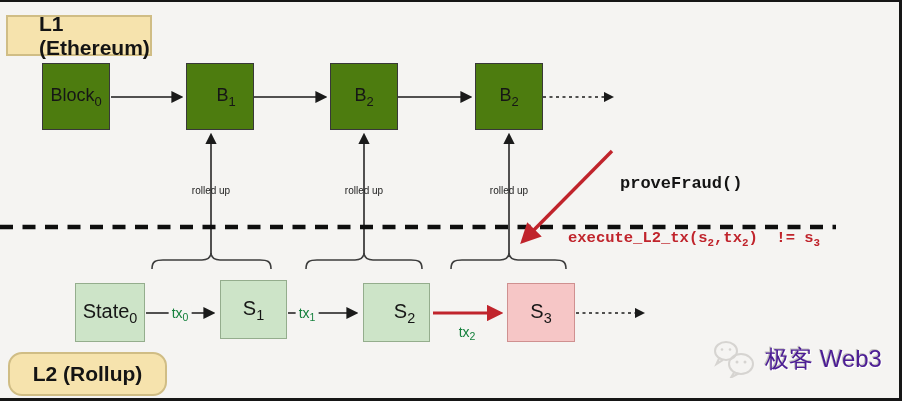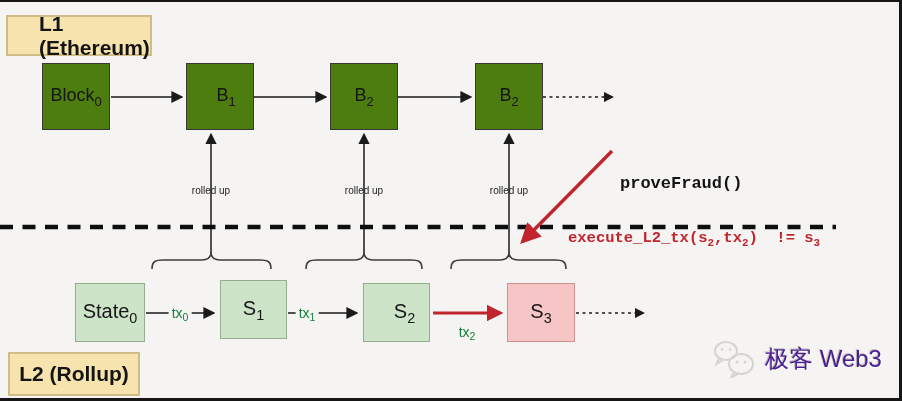--- a/index.html
+++ b/index.html
@@ -118,21 +118,21 @@
 
     <line x1="612" y1="151" x2="523" y2="241" stroke="#c0242c" stroke-width="3.4" marker-end="url(#ah-red)"></line>
 
     <line x1="146" y1="313" x2="213" y2="313" stroke="#1a1a1a" stroke-width="1.6" marker-end="url(#ah-black)"></line>
     <line x1="288" y1="313" x2="356" y2="313" stroke="#1a1a1a" stroke-width="1.6" marker-end="url(#ah-black)"></line>
     <line x1="433" y1="313" x2="500" y2="313" stroke="#c0242c" stroke-width="2.8" marker-end="url(#ah-red)"></line>
     <line x1="576" y1="313" x2="643" y2="313" stroke="#1a1a1a" stroke-width="1.4" stroke-dasharray="3 3.5" marker-end="url(#ah-black)"></line>
   </svg>
 
   <div class="tag" style="left:6px; top:15px; width:146px; height:41px;padding-left:31px;">L1 (Ethereum)</div>
-  <div class="tag" style="left:8px; top:352px; width:132px; height:44px;">L2 (Rollup)</div>
+  <div class="tag" style="left:8px; top:352px; width:159px; height:44px;border-radius:14px;">L2 (Rollup)</div>
 
   <div class="block" style="left:42px; top:63px; width:68px; height:67px;">
     <span><span>Block</span><sub>0</sub></span>
   </div>
   <div class="block" style="left:186px; top:63px; width:68px; height:67px;padding-left:12px;">
     <span><span>B</span><sub>1</sub></span>
   </div>
   <div class="block" style="left:330px; top:63px; width:68px; height:67px;">
     <span><span>B</span><sub>2</sub></span>
   </div>

